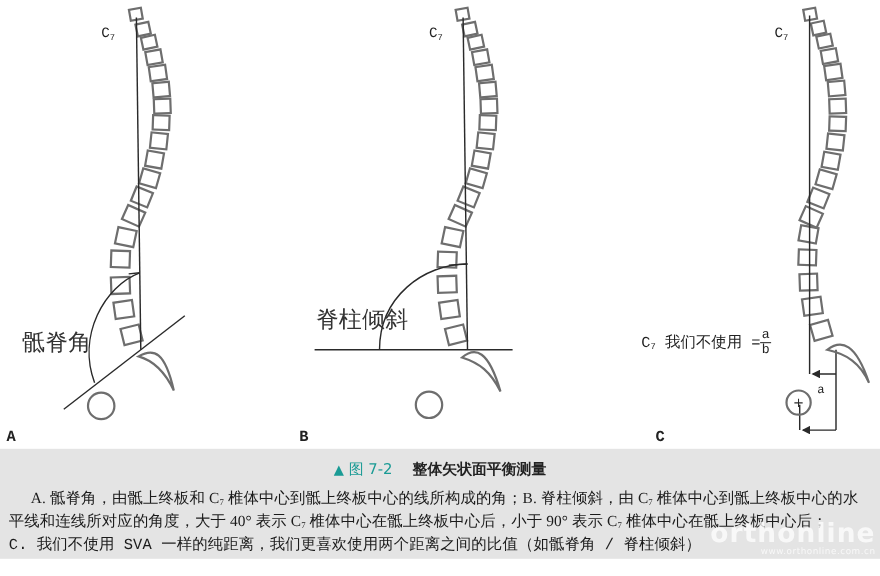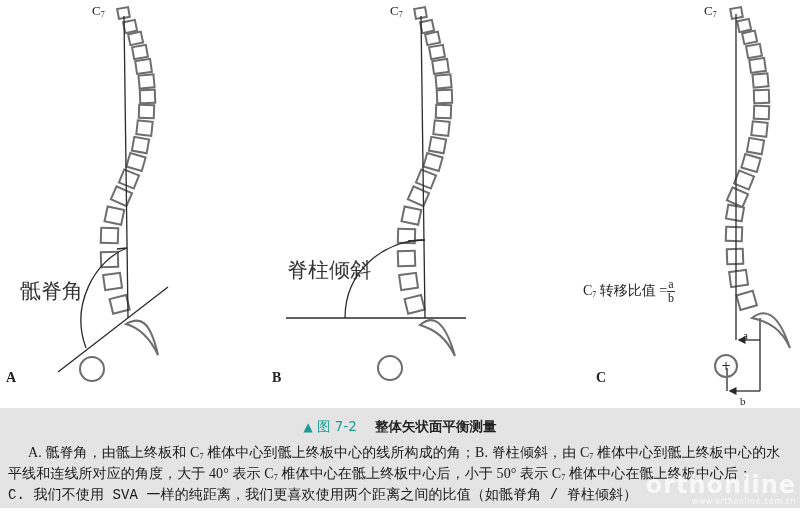--- a/index.html
+++ b/index.html
@@ -1,19 +1,19 @@
 <!DOCTYPE html>
 <html><head>
 <meta charset="utf-8">
 <style>
   html, body { margin: 0; padding: 0; }
   body { width: 800px; height: 524px; background: #ffffff; position: relative; overflow: hidden; font-family: "DejaVu Serif", "Liberation Serif", serif; }
   #figure { position: absolute; left: 0; top: 0; width: 800px; height: 424px; background: #ffffff; }
   #figure svg { position: absolute; left: 0; top: 0; }
-  .lbl { position: absolute; font-family: Liberation Serif, serif; color: #222; white-space: nowrap; }
+  .lbl { position: absolute; font-family: Liberation Mono, monospace; color: #222; white-space: nowrap; margin-top: 20px; }
   .c7 { font-size: 13px; }
   .c7 sub { font-size: 8px; vertical-align: -2px; }
   .panel-letter { font-weight: bold; font-size: 14px; }
   .angle-label { font-size: 21px; color: #333; }
   .frac { display: inline-block; vertical-align: middle; text-align: center; font-size: 12px; line-height: 13px; }
   .frac .num { display: block; border-bottom: 1px solid #333; padding: 0 1px; }
   .frac .den { display: block; }
   #caption { position: absolute; left: 0; top: 408px; width: 800px; height: 100px; background: #e4e4e4; }
   #caption-title { position: absolute; top: 10px; left: 0; width: 800px; text-align: center; font-family: "DejaVu Sans", "Liberation Sans", sans-serif; font-size: 13.5px; color: #111; }
   #caption-title .tri { color: #1a9b95; font-size: 12px; }
@@ -142,33 +142,33 @@
   <div class="lbl angle-label" style="left:20px; top:277px;">骶脊角</div>
   <div class="lbl panel-letter" style="left:6px; top:370px;">A</div>
 
   <div class="lbl c7" style="left:390px; top:3px;"><span>C</span><sub>7</sub></div>
   <div class="lbl angle-label" style="left:287px; top:256px;">脊柱倾斜</div>
   <div class="lbl panel-letter" style="left:272px; top:370px;">B</div>
 
   <div class="lbl c7" style="left:704px; top:3px;"><span>C</span><sub>7</sub></div>
   <div class="lbl" style="left:583px; top:278px; font-size:14px;">
     <span>C</span><sub style="font-size:8px; vertical-align:-2px;">7</sub>
-    <span>转移比值 =</span><span class="frac"><span class="num">a</span><span class="den">b</span></span>
+    <span>我们不使用 =</span><span class="frac"><span class="num">a</span><span class="den">b</span></span>
   </div>
   <div class="lbl" style="left:743px; top:329px; font-size:11px;">a</div>
   <div class="lbl" style="left:740px; top:395px; font-size:11px;">b</div>
   <div class="lbl panel-letter" style="left:596px; top:370px;">C</div>
 </div>
 
 <div id="caption">
   <div id="caption-title">
     <span class="tri">▲</span>
     <span class="fig">图 7-2</span>
     <span class="ttl">整体矢状面平衡测量</span>
   </div>
   <div class="cap-line" style="top:36px;margin-left:20px;"><span>A. 骶脊角，由骶上终板和 C</span><sub>7</sub><span> 椎体中心到骶上终板中心的线所构成的角；B. 脊柱倾斜，由 C</span><sub>7</sub><span> 椎体中心到骶上终板中心的水</span></div>
-  <div class="cap-line" style="top:57px;"><span>平线和连线所对应的角度，大于 40°  表示 C</span><sub>7</sub><span> 椎体中心在骶上终板中心后，小于 50°  表示 C</span><sub>7</sub><span> 椎体中心在骶上终板中心后；</span></div>
+  <div class="cap-line" style="top:57px;"><span>平线和连线所对应的角度，大于 40°  表示 C</span><sub>7</sub><span> 椎体中心在骶上终板中心后，小于 90°  表示 C</span><sub>7</sub><span> 椎体中心在骶上终板中心后；</span></div>
   <div class="cap-line" style="top:78px;font-family:Liberation Mono, monospace;"><span>C. 我们不使用 SVA 一样的纯距离，我们更喜欢使用两个距离之间的比值（如骶脊角 / 脊柱倾斜）</span></div>
   <div id="watermark">
     <div class="wm-main">orthonline</div>
     <div class="wm-url">www.orthonline.com.cn</div>
   </div>
 </div>
 
 </body></html>

